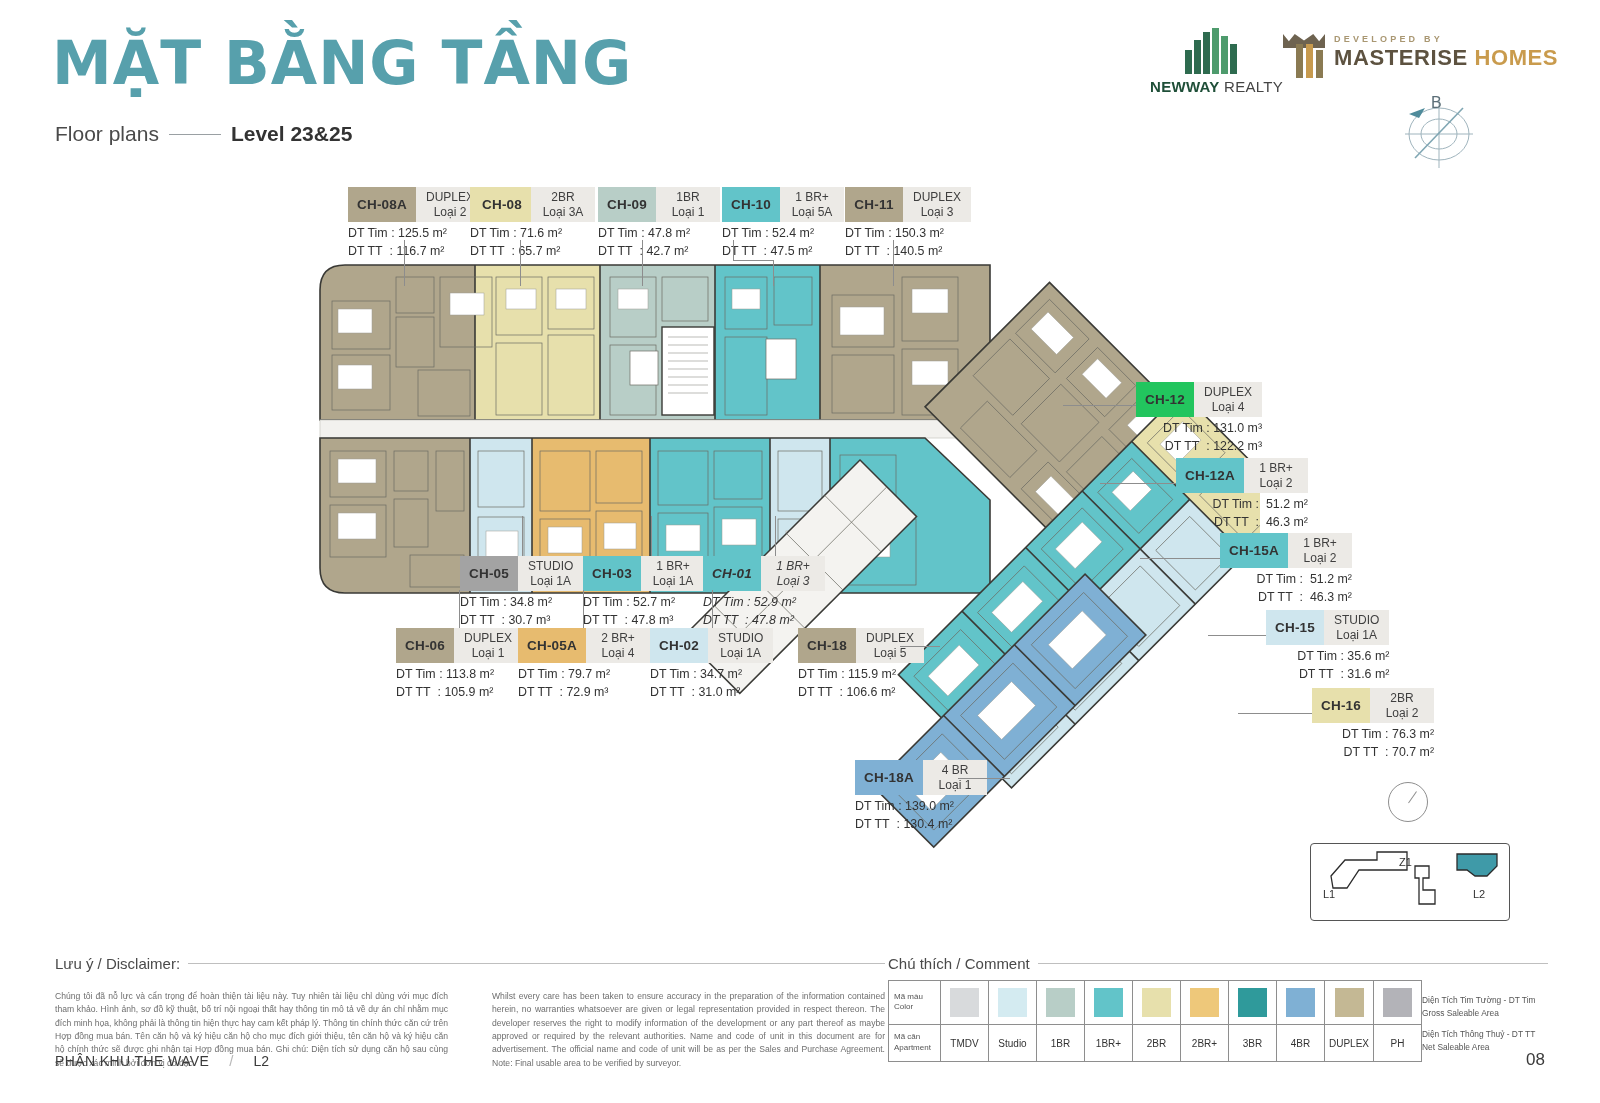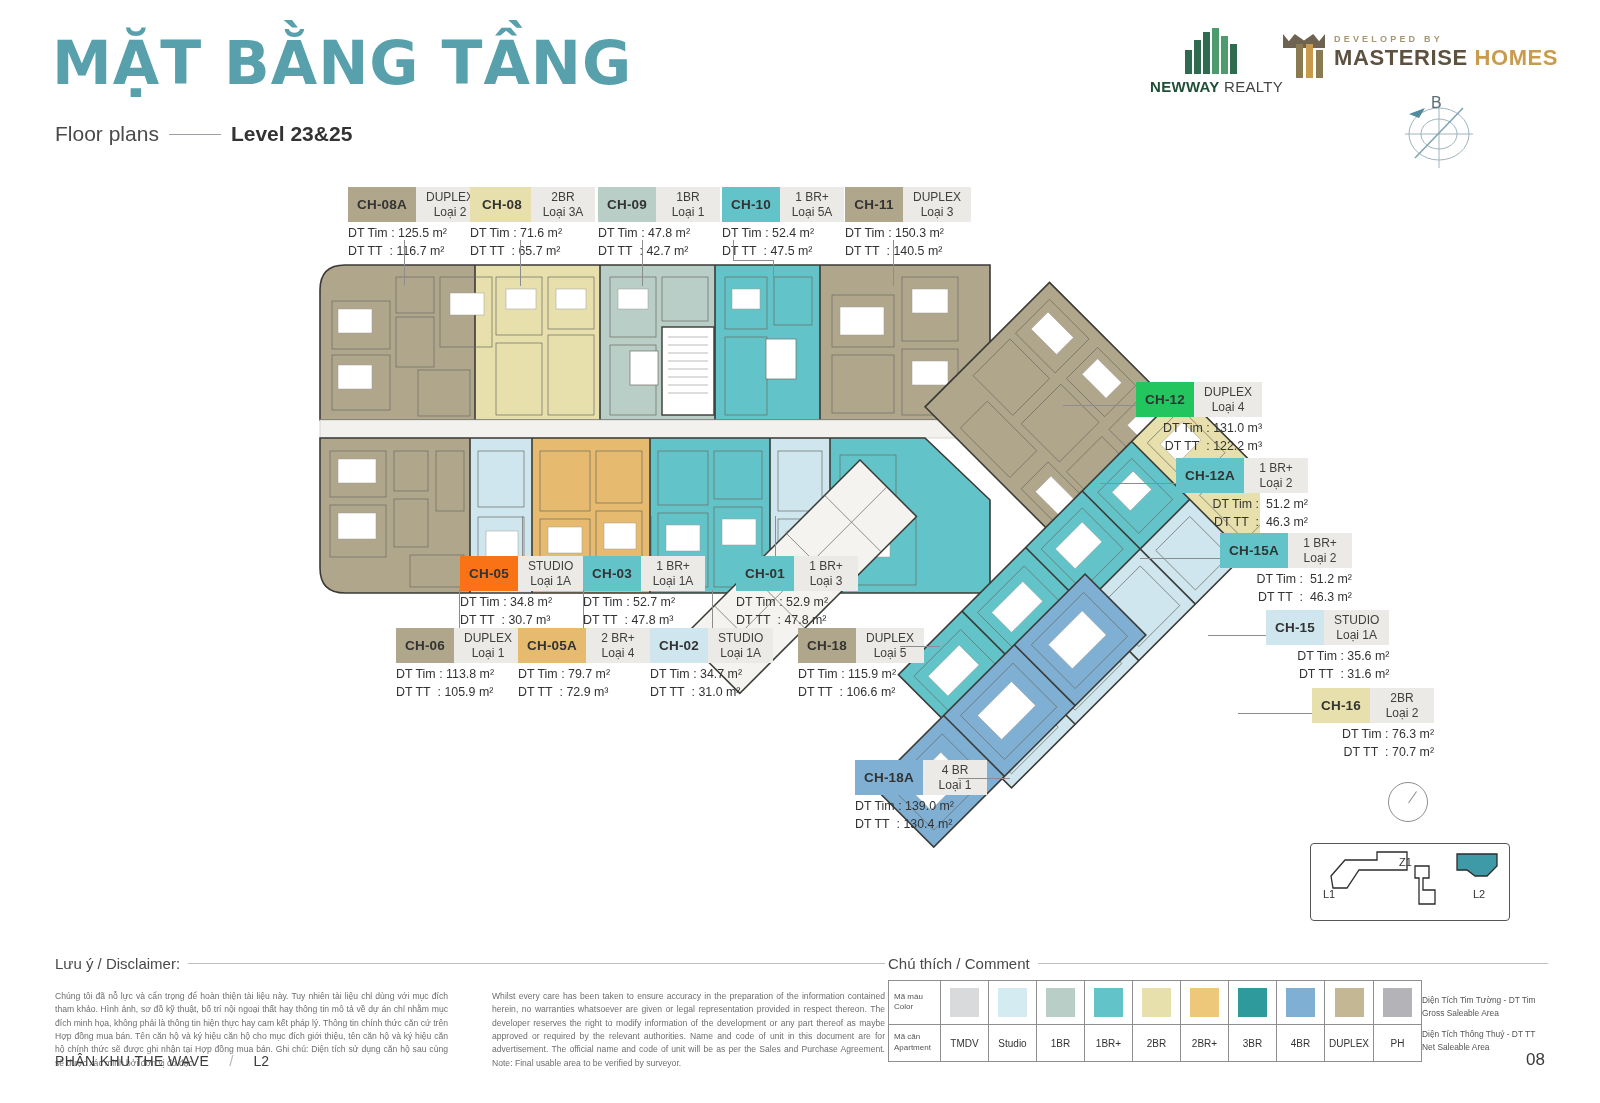--- a/index.html
+++ b/index.html
@@ -555,21 +555,21 @@
   </div>
   <div class="areas">
     <div><span>DT Tim</span> : <span>76.3 m²</span></div>
     <div><span>DT TT</span>&nbsp; : <span>70.7 m²</span></div>
   </div>
 </div>
 <div class="leader" style="left:1238px; top:713px; width:74px; height:1px;"></div>
 
 <div class="callout" style="left:460px; top:556px;">
   <div class="chip-row">
-    <div class="code" style="background:#f97316;">CH-05</div>
+    <div class="code" style="background:#a3a3a3;">CH-05</div>
     <div class="type">
       <span class="t1">STUDIO</span>
       <span class="t2">Loại 1A</span>
     </div>
   </div>
   <div class="areas">
     <div><span>DT Tim</span> : <span>34.8 m²</span></div>
     <div><span>DT TT</span>&nbsp; : <span>30.7 m³</span></div>
   </div>
 </div>
@@ -583,21 +583,21 @@
       <span class="t2">Loại 1A</span>
     </div>
   </div>
   <div class="areas">
     <div><span>DT Tim</span> : <span>52.7 m²</span></div>
     <div><span>DT TT</span>&nbsp; : <span>47.8 m³</span></div>
   </div>
 </div>
 <div class="leader" style="left:651px; top:516px; width:1px; height:40px;"></div>
 
-<div class="callout" style="left:736px; top:556px;">
+<div class="callout" style="left:703px; top:556px;font-style:italic;">
   <div class="chip-row">
     <div class="code" style="background:#62c4c9;">CH-01</div>
     <div class="type">
       <span class="t1">1 BR+</span>
       <span class="t2">Loại 3</span>
     </div>
   </div>
   <div class="areas">
     <div><span>DT Tim</span> : <span>52.9 m²</span></div>
     <div><span>DT TT</span>&nbsp; : <span>47.8 m²</span></div>

